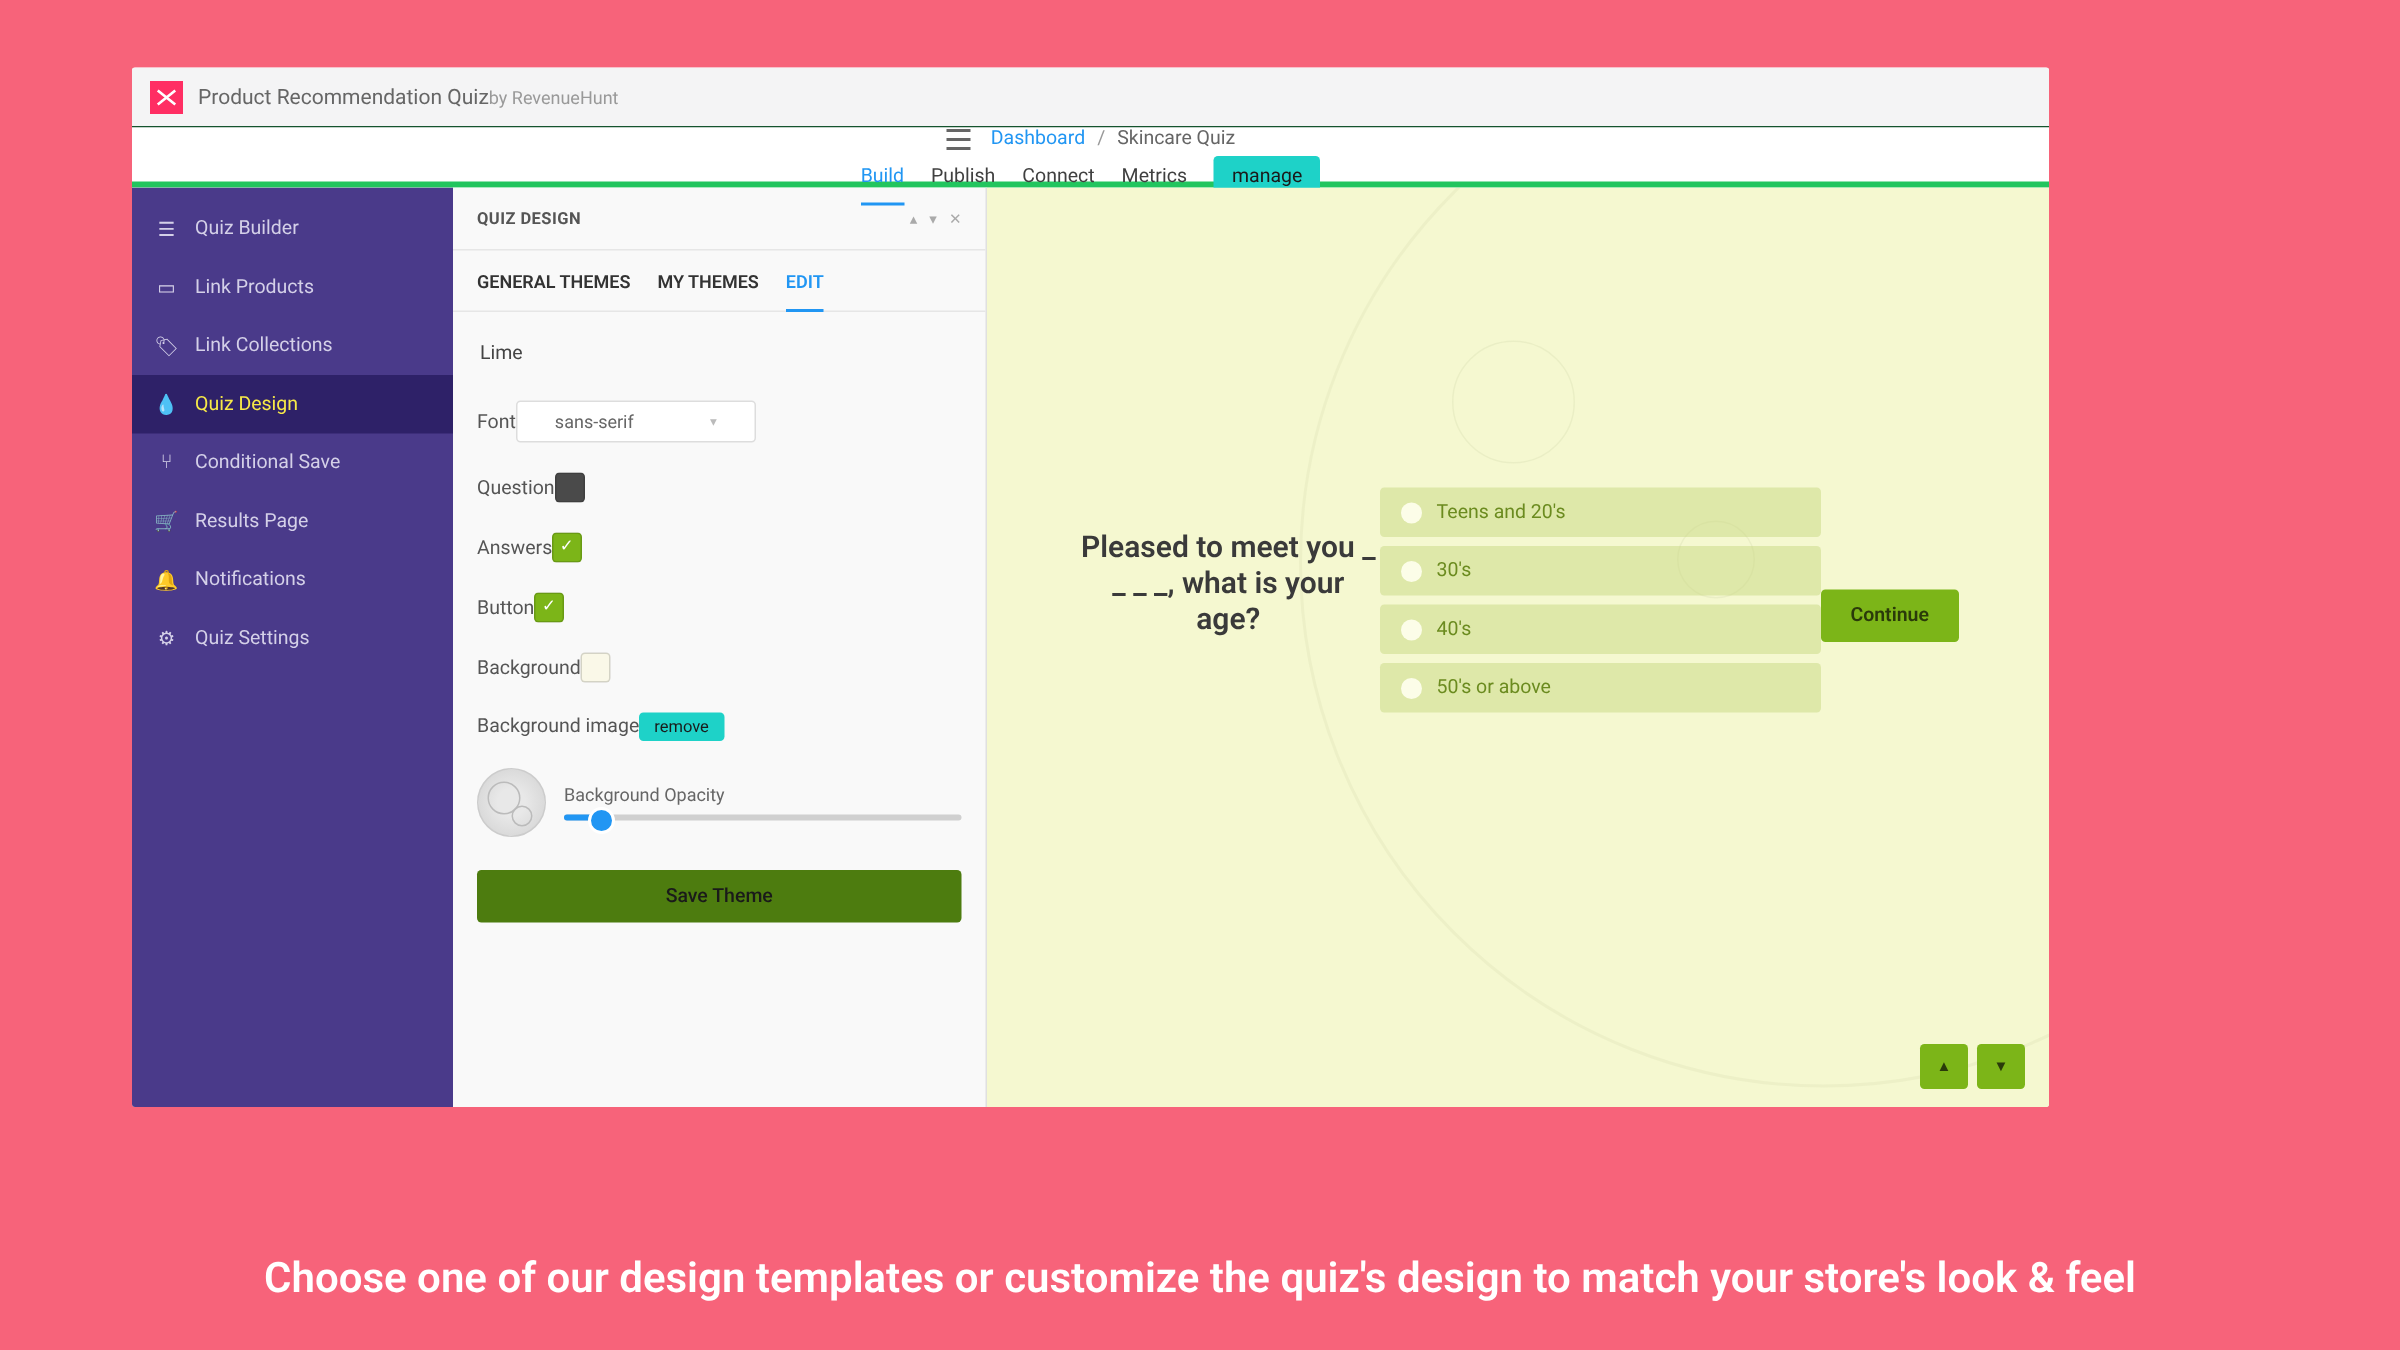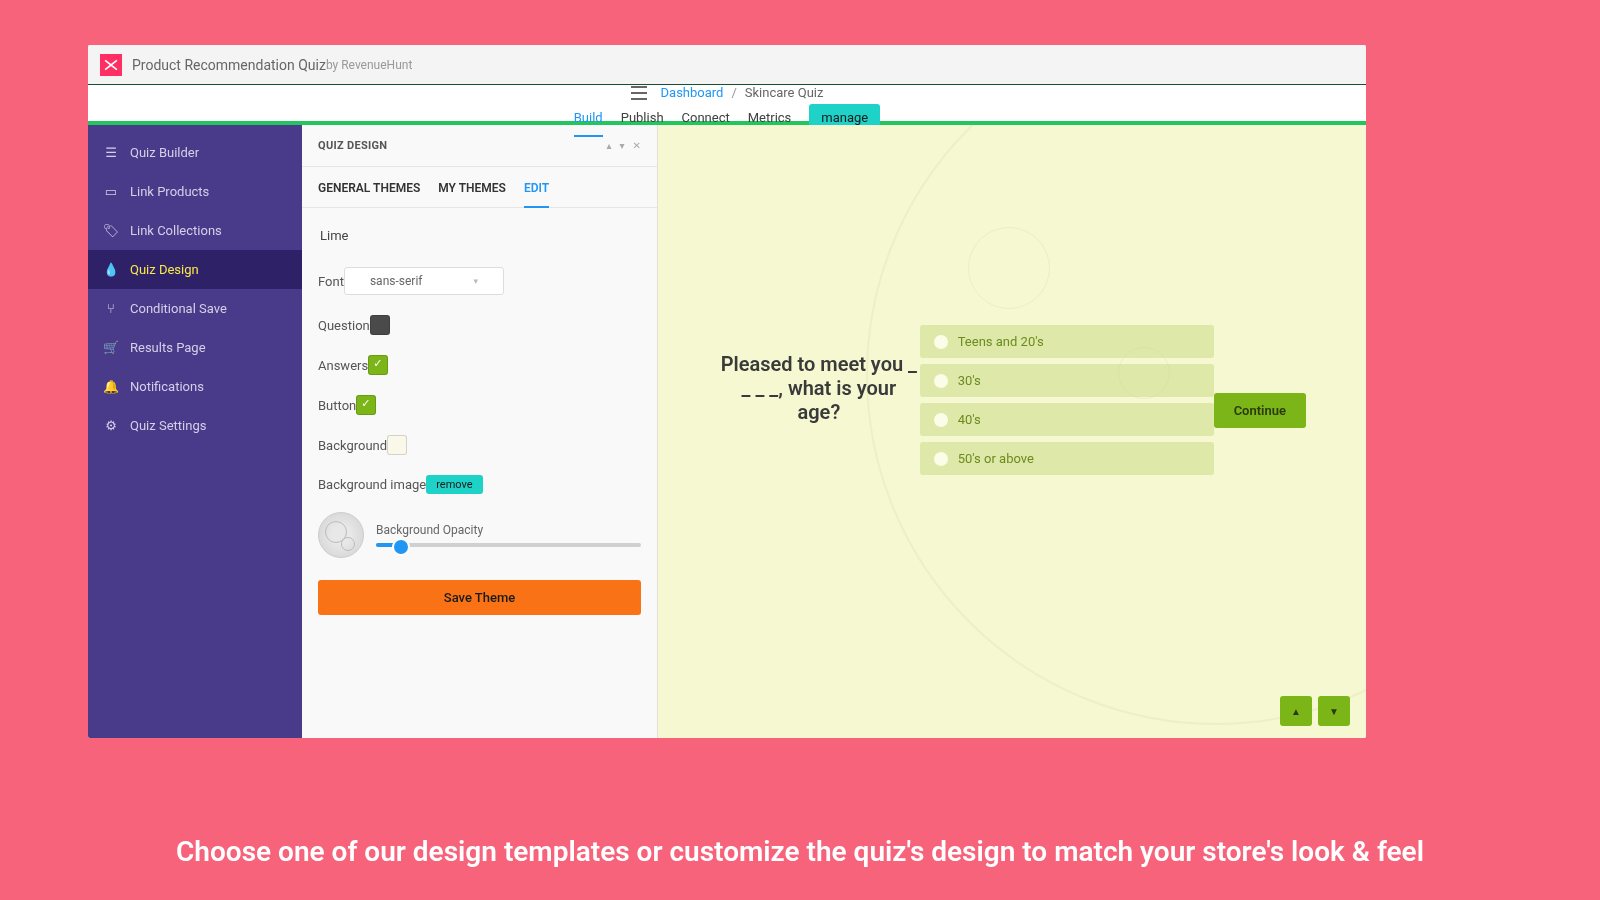--- a/index.html
+++ b/index.html
@@ -51,21 +51,21 @@
 .bg-row { display: flex; gap: 12px; padding: 8px 0 16px; align-items: center; }
 .thumb { width: 46px; height: 46px; border-radius: 50%; border: 1px solid #ccc; background: radial-gradient(circle, #e8e8e8 30%, #d0d0d0 100%); position: relative; overflow: hidden; }
 .thumb::before, .thumb::after { content: ""; position: absolute; border-radius: 50%; border: 1px solid #bbb; }
 .thumb::before { width: 20px; height: 20px; top: 8px; left: 6px; }
 .thumb::after { width: 12px; height: 12px; bottom: 6px; right: 8px; }
 .opacity-group { flex: 1; }
 .opacity-label { font-size: 12px; color: #666; margin-bottom: 6px; }
 .slider { width: 100%; height: 4px; background: #d0d0d0; border-radius: 2px; position: relative; }
 .slider::before { content: ""; position: absolute; left: 0; width: 8%; height: 4px; background: #2196f3; border-radius: 2px; }
 .slider::after { content: ""; position: absolute; left: 6%; top: -5px; width: 14px; height: 14px; background: #2196f3; border-radius: 50%; border: 2px solid #fff; }
-.save-btn { width: 100%; background: #f97316; color: #1a1a1a; border: none; padding: 10px; border-radius: 3px; font-size: 13px; font-weight: 500; cursor: pointer; margin-top: 6px; }
+.save-btn { width: 100%; background: #4d7c0f; color: #1a1a1a; border: none; padding: 10px; border-radius: 3px; font-size: 13px; font-weight: 500; cursor: pointer; margin-top: 6px; }
 .preview { flex: 1; background: #f5f8d0; position: relative; overflow: hidden; }
 .preview-bg { position: absolute; right: -200px; top: -100px; width: 700px; height: 700px; border-radius: 50%; border: 2px solid rgba(180,190,140,0.3); opacity: 0.4; }
 .preview-bg::before, .preview-bg::after { content: ""; position: absolute; border-radius: 50%; border: 1px solid rgba(180,190,140,0.4); }
 .preview-bg::before { width: 80px; height: 80px; top: 200px; left: 100px; }
 .preview-bg::after { width: 50px; height: 50px; top: 320px; left: 250px; }
 .preview-content { position: relative; z-index: 2; padding: 200px 60px 0; display: flex; flex-direction: row; align-items: center; }
 .question { font-size: 20px; font-weight: 600; color: #3a3a3a; margin-bottom: 24px; text-align: center; }
 .answers { width: 100%; max-width: 420px; display: flex; flex-direction: column; gap: 6px; }
 .answer { background: rgba(200,215,130,0.5); padding: 9px 14px; border-radius: 3px; display: flex; align-items: center; gap: 10px; font-size: 13px; color: #6b8b1f; cursor: pointer; }
 .radio { width: 14px; height: 14px; border-radius: 50%; background: #fcfde8; }

